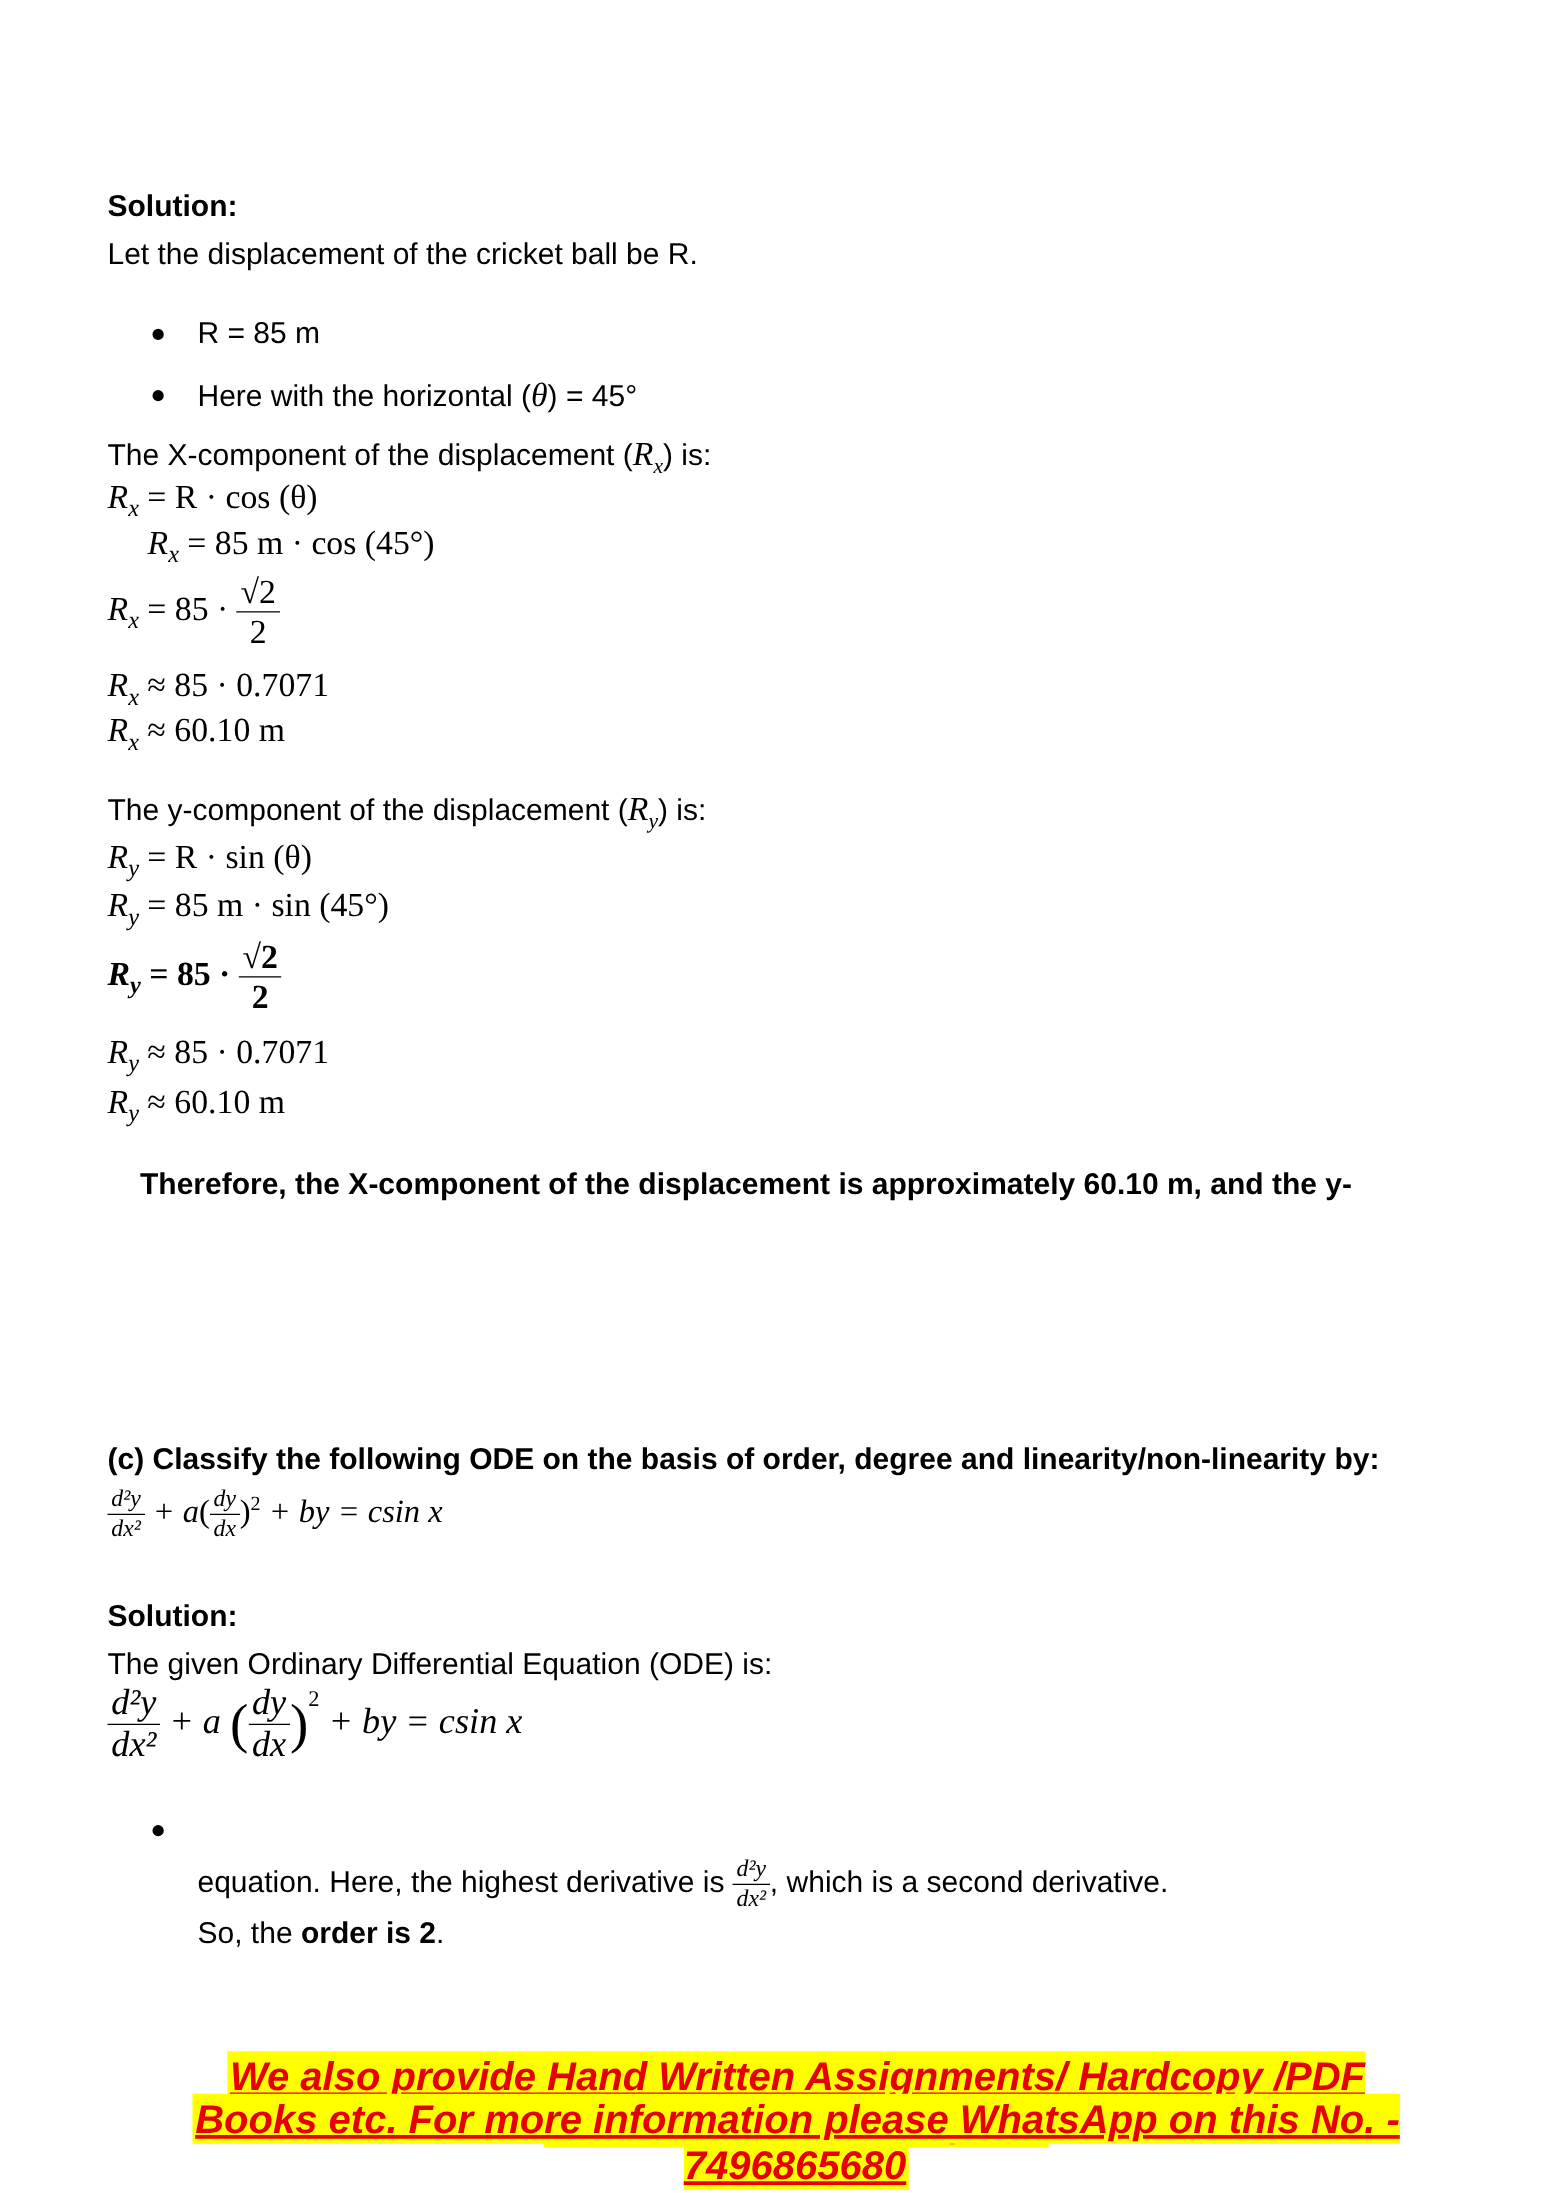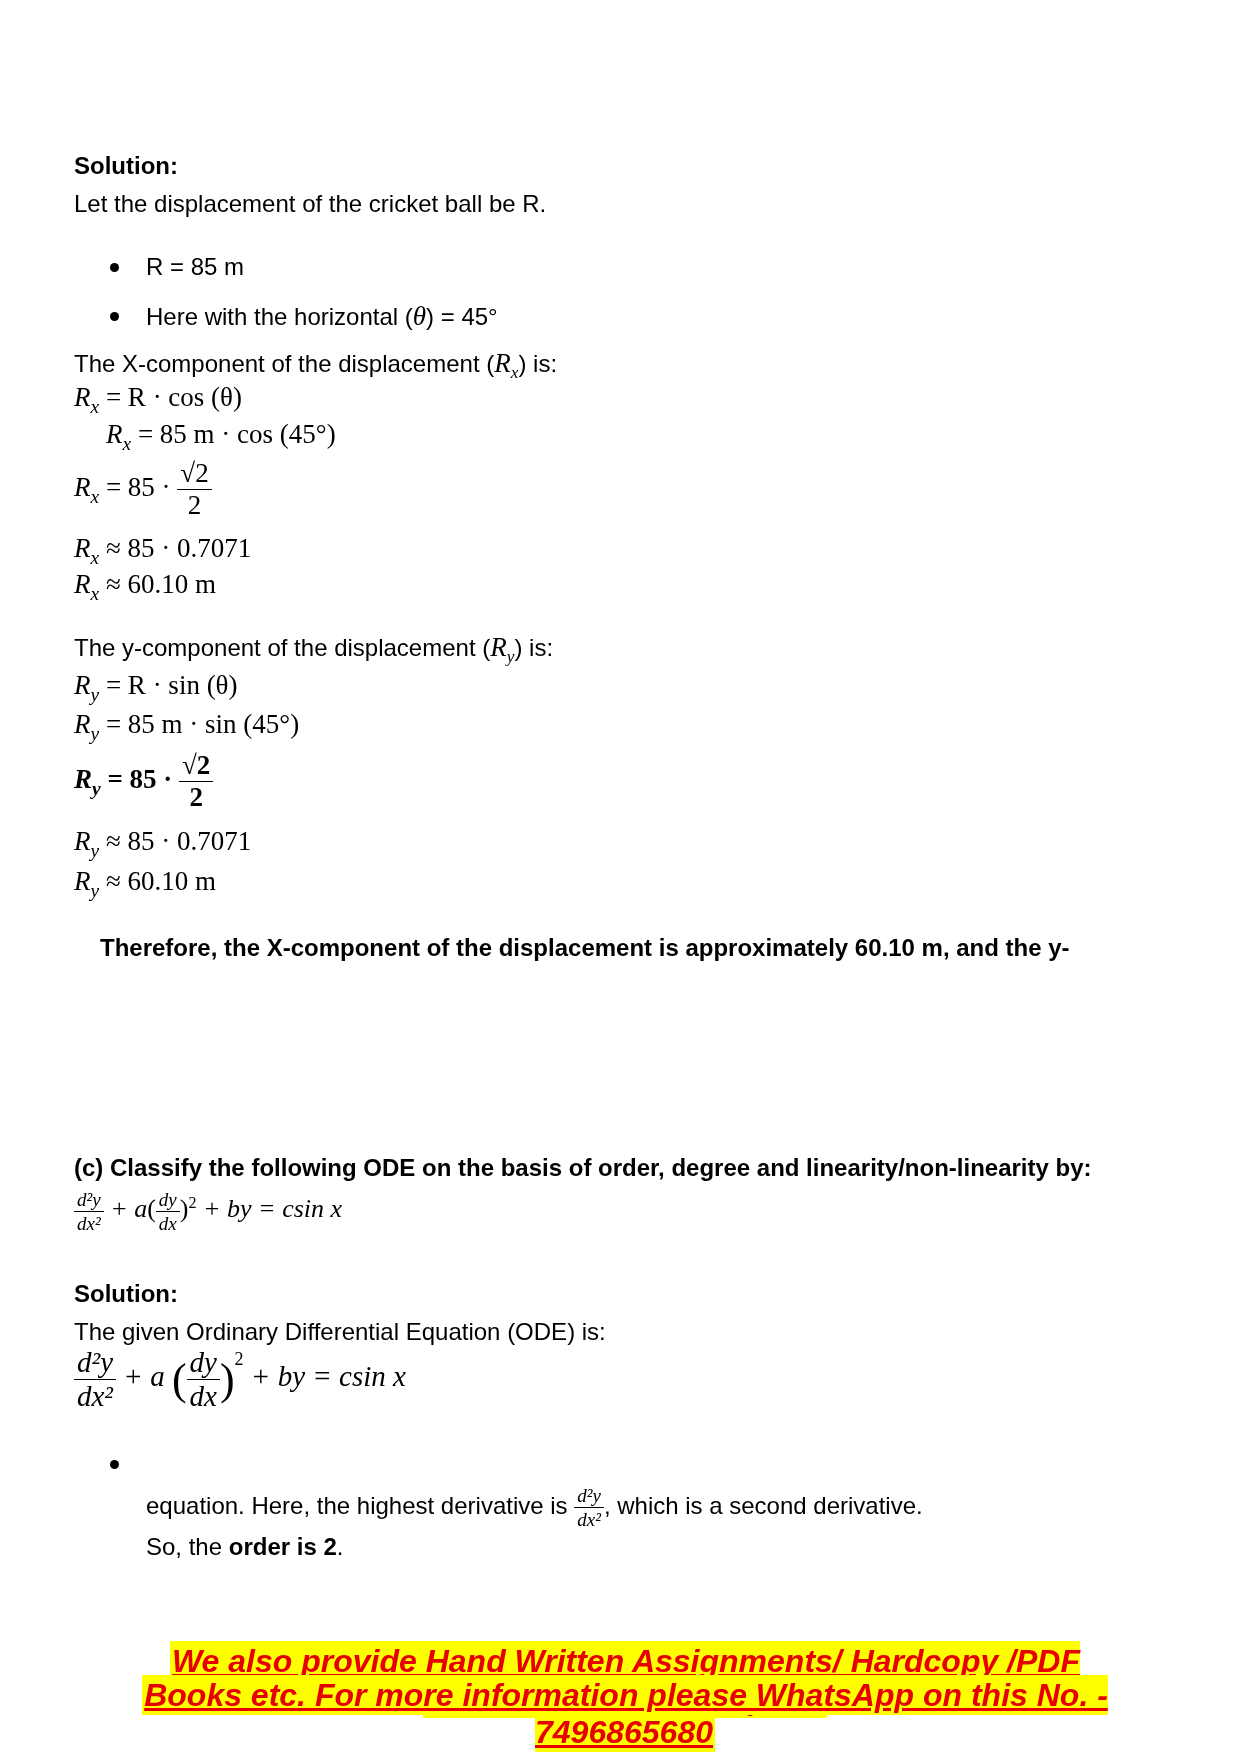--- a/index.html
+++ b/index.html
@@ -1,17 +1,17 @@
 <!DOCTYPE html>
 <html><head>
   <meta charset="utf-8">
   <style>
     html, body { margin: 0; padding: 0; background: #ffffff; }
     body { width: 1241px; height: 1754px; position: relative; overflow: hidden; color: #000; }
-    .page { position: absolute; left: 0; top: 0; width: 1095px; height: 1754px; }
+    .page { position: absolute; left: 12px; top: 0; width: 1095px; height: 1754px; }
     .t { position: absolute; left: 74px; font-family: "Liberation Sans", sans-serif; font-size: 24px; white-space: nowrap; line-height: 1; }
     .b { font-weight: bold; }
     .m { font-family: "Liberation Serif", serif; font-size: 27px; }
     .mi { font-style: italic; }
     sub.s { font-size: 0.72em; font-style: italic; vertical-align: -0.35em; line-height: 0; }
     sup.s { font-size: 0.62em; vertical-align: 0.6em; line-height: 0; }
     .bullet { position: absolute; width: 9px; height: 9px; border-radius: 50%; background: #000; }
     .frac { display: inline-block; vertical-align: middle; text-align: center; line-height: 1; }
     .frac .num { display: block; padding: 0 3px 2px 3px; border-bottom: 1.5px solid #000; }
     .frac .den { display: block; padding: 2px 3px 0 3px; }

